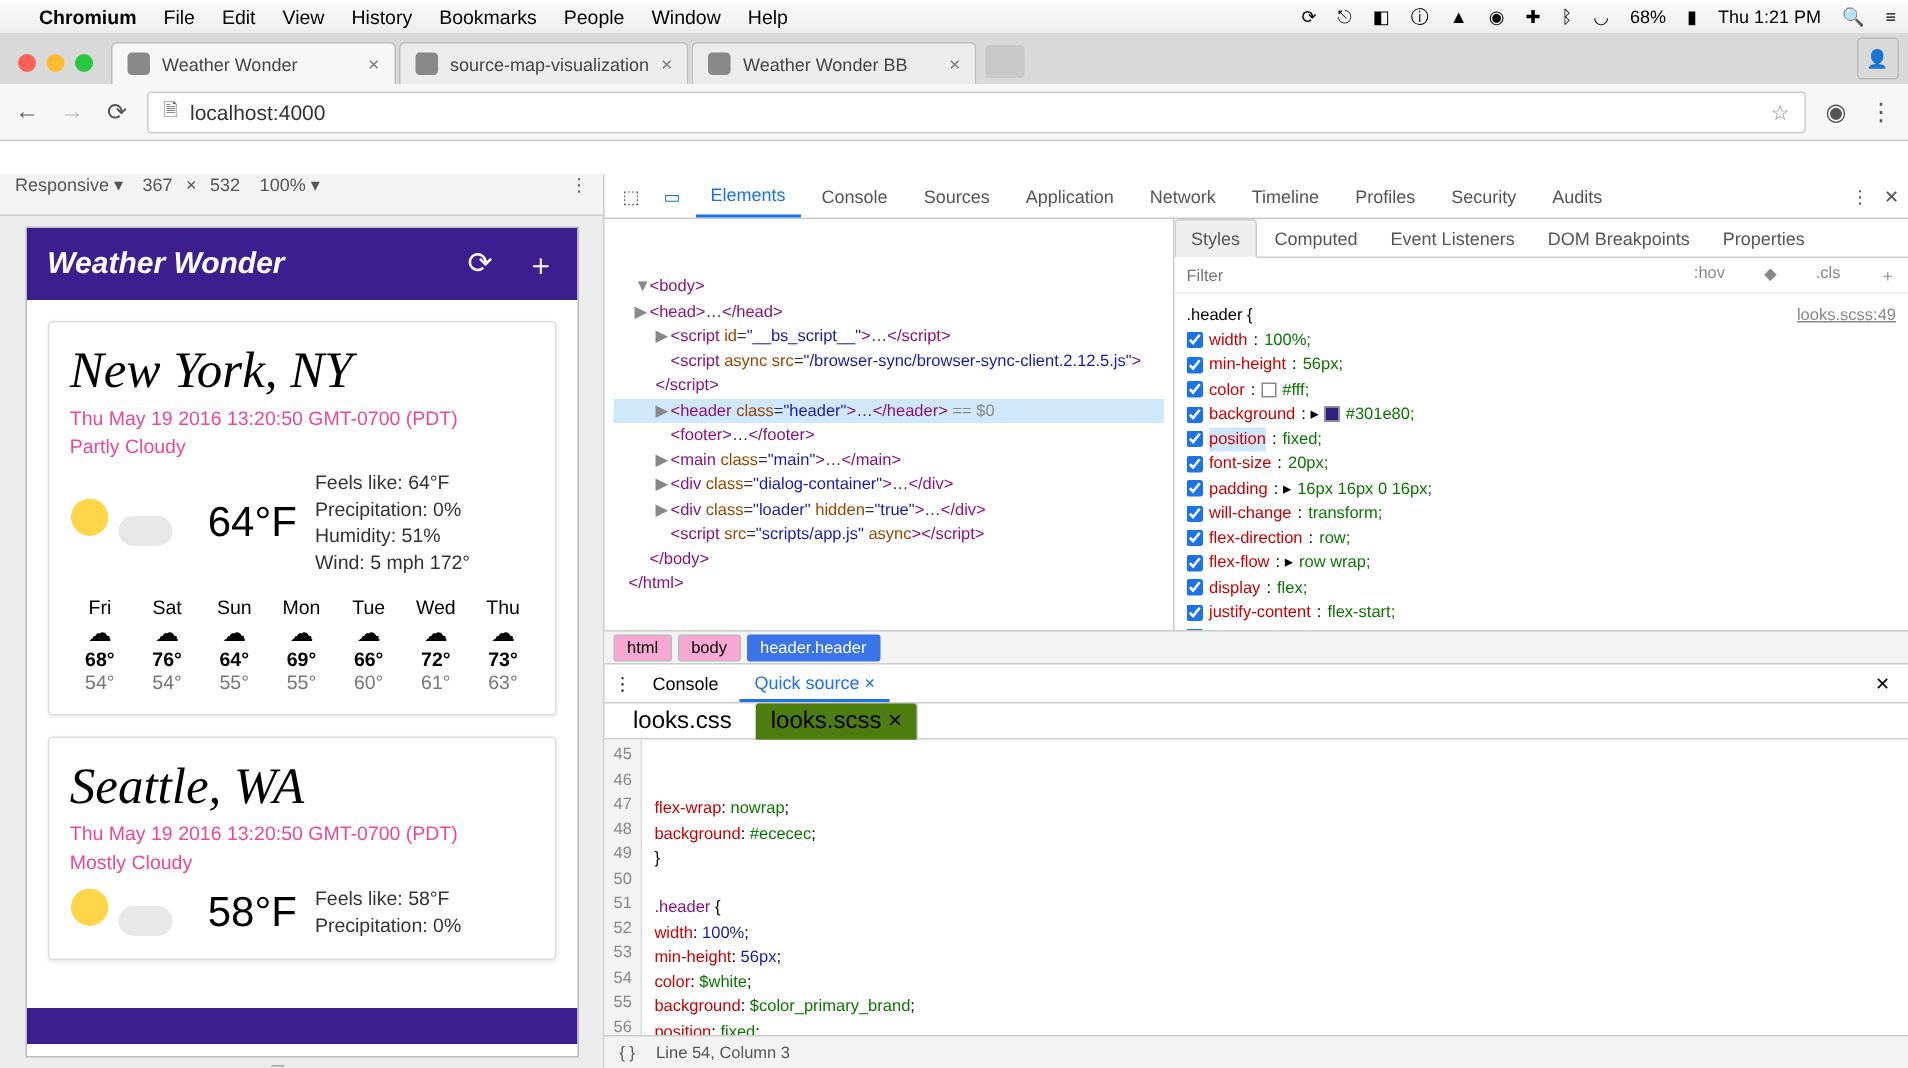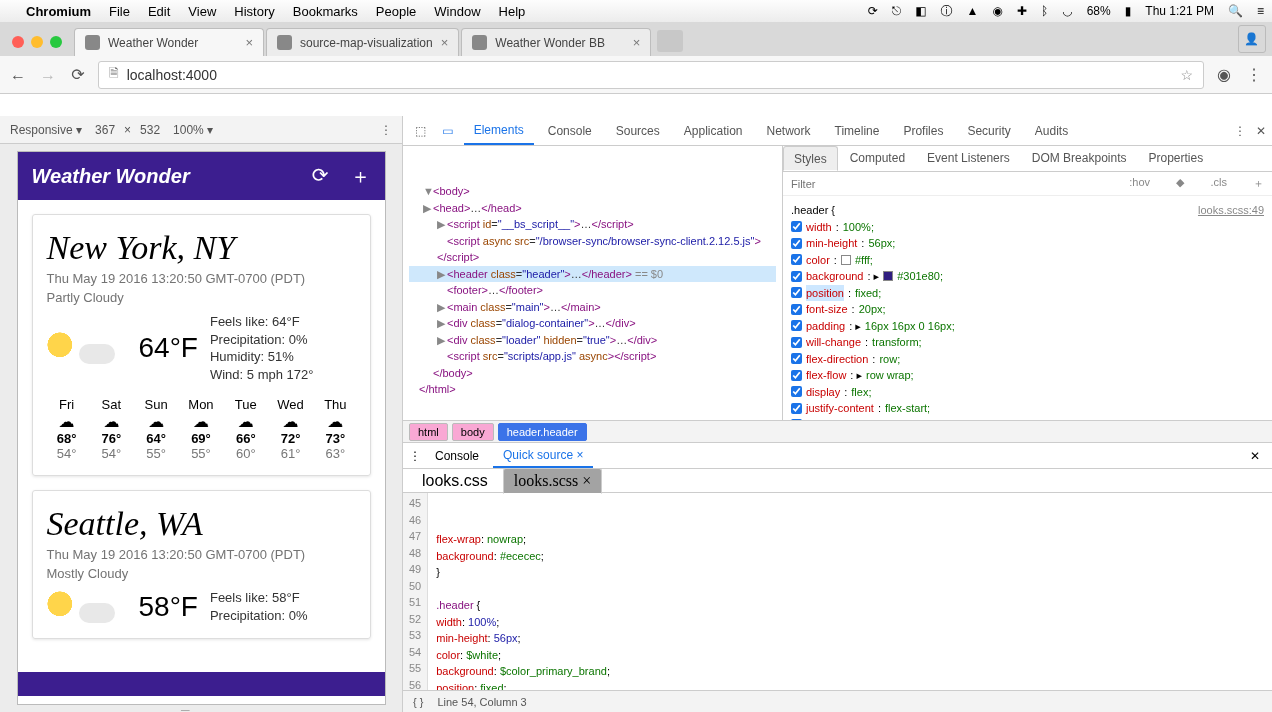--- a/index.html
+++ b/index.html
@@ -28,32 +28,32 @@
 .addrbar .navbtn{ width:20px;text-align:center;color:#555;font-size:16px;}
 .omni{ flex:1; height:28px; border:1px solid #ccc; border-radius:3px; background:#fff; display:flex; align-items:center; padding:0 10px; font-size:14px; color:#333;}
 .omni .lock{color:#6b6b6b;margin-right:8px;font-size:12px;}
 .omni .star{margin-left:auto;color:#888;}
 
 
 .content{ position:absolute; top:94px; left:0; right:0; bottom:0; display:flex; }
 
 
 .devcol{ width:402px; background:#e6e6e6; display:flex; flex-direction:column; }
-.devbar{ height:28px; background:#f3f3f3; border-bottom:1px solid #ccc; display:flex; align-items:center; gap:8px; padding:0 10px; font-size:12px; color:#555;}
+.devbar{ height:28px; background:#f3f3f3; border-bottom:1px solid #ccc; display:flex; align-items:flex-start; gap:8px; padding:0 10px; font-size:12px; color:#555;}
 .devbar select,.devbar .dim{ border:none; background:transparent; font-size:12px;}
 .devbar .dim{ display:flex; gap:4px; align-items:center;}
 .devbar .dimval{min-width:30px;text-align:center;}
 .devbar .kebab{margin-left:auto;}
 .viewport{ flex:1; background:#ececec; display:flex; justify-content:center; padding:8px; overflow:hidden; position:relative;}
 .phone{ width:367px; background:#fff; box-shadow:0 0 0 1px #bbb; position:relative; overflow:hidden;}
 .app-header{ background:#3c1e8f; color:#fff; height:48px; display:flex; align-items:center; padding:0 14px; font-style:italic; font-weight:600; font-size:20px;}
 .app-header .icons{ margin-left:auto; display:flex; gap:22px; font-style:normal; font-size:20px; font-weight:400;}
 .card{ margin:14px; border:1px solid #ddd; border-radius:3px; padding:14px; box-shadow:0 1px 3px rgba(0,0,0,.1);}
 .city{ font-size:34px; font-weight:400; font-family:Georgia,serif;font-style:italic;}
-.sub{ font-size:13px; color:#737373; margin-top:4px;}
+.sub{ font-size:13px; color:#ec4899; margin-top:4px;}
 .now{ display:flex; align-items:center; gap:12px; margin-top:8px;}
 .temp{ font-size:28px; font-weight:300;}
 .meta{ font-size:13px; color:#333; line-height:1.35;}
 .days{ display:flex; justify-content:space-between; margin-top:14px; text-align:center; font-size:13px;}
 .days .d{ width:13%;}
 .days .hi{font-weight:600;}
 .days .lo{color:#777;}
 .footerbar{ position:absolute; bottom:8px; left:0; right:0; height:24px; background:#3c1e8f;}
 .dragger{ position:absolute; bottom:0; left:50%; transform:translateX(-50%); width:40px; height:8px; color:#999;}
 
@@ -69,21 +69,21 @@
 .elements{ width:380px; border-right:1px solid #ccc; font-family:Menlo,monospace; font-size:11px; padding:4px 6px; line-height:1.5; overflow:hidden; color:#303030;}
 .elements .tag{color:#881280;}
 .elements .attr{color:#994500;}
 .elements .val{color:#1a1aa6;}
 .elements .sel{ background:#cfe8fc;}
 .elements .dim-txt{color:#888;}
 .indent1{padding-left:14px;} .indent2{padding-left:28px;}
 .tri{color:#888; display:inline-block; width:10px;}
 
 .styles{ flex:1; display:flex; flex-direction:column;}
-.styles-tabs{ height:26px; border-bottom:1px solid #ccc; display:flex; gap:2px; font-size:12px;}
+.styles-tabs{ height:26px; border-bottom:1px solid #ccc; display:flex; align-items:center; gap:2px; font-size:12px;}
 .styles-tabs span{ padding:5px 10px; color:#555;}
 .styles-tabs span.active{ background:#eee; border:1px solid #ccc; border-bottom-color:#fff; border-radius:3px 3px 0 0;}
 .filterbar{ height:24px; border-bottom:1px solid #eee; display:flex; align-items:center; padding:0 8px; gap:10px; font-size:11px; color:#888;}
 .filterbar input{ border:none; flex:1; font-size:11px; outline:none;}
 .filterbar .acts{ margin-left:auto; display:flex; gap:26px;}
 .rules{ flex:1; font-family:Menlo,monospace; font-size:11px; padding:6px 8px; line-height:1.5; overflow:hidden;}
 .rules .src{ float:right; color:#888; text-decoration:underline;}
 .rules .prop{ display:flex; align-items:center; gap:4px;}
 .rules .cb{ width:11px;height:11px; accent-color:#1a73e8;}
 .rules .name{color:#c80000;}
@@ -96,21 +96,21 @@
 .crumb{ padding:2px 8px; border:1px solid #bbb; background:#f9a8d4; border-radius:2px;}
 .crumb.active{ background:#3b73e8; color:#fff; border-color:#3b73e8;}
 
 .drawer{ height:270px; border-top:1px solid #ccc; display:flex; flex-direction:column;}
 .drawer-tabs{ height:26px; display:flex; align-items:center; border-bottom:1px solid #ccc; padding:0 6px; gap:4px; font-size:12px;}
 .drawer-tabs .t{ padding:4px 10px;}
 .drawer-tabs .t.active{ border-bottom:2px solid #1a73e8; color:#1a73e8;}
 .drawer-tabs .close{ margin-left:auto; padding:0 6px;}
 .filetabs{ height:24px; display:flex; align-items:center; border-bottom:1px solid #ccc; padding:0 8px; gap:4px; font-size:16px;}
 .filetab{ padding:3px 10px; border:1px solid transparent;}
-.filetab.active{ border:1px solid #ccc; border-bottom-color:#fff; background:#a3a3a3; border-radius:3px 3px 0 0;font-family:Liberation Serif, serif;}
+.filetab.active{ border:1px solid #ccc; border-bottom-color:#fff; background:#4d7c0f; border-radius:3px 3px 0 0;}
 .editor{ flex:1; display:flex; font-family:Menlo,monospace; font-size:11px; overflow:hidden;}
 .gutter{ background:#f3f3f3; color:#888; text-align:right; padding:2px 6px; line-height:1.5; border-right:1px solid #ddd;}
 .code{ padding:2px 8px; line-height:1.5;margin-top:36px;}
 .code .p{color:#c80000;} .code .v{color:#0b7500;} .code .s{color:#881280;} .code .n{color:#1a1aa6;}
 .status{ height:22px; border-top:1px solid #ccc; background:#f3f3f3; display:flex; align-items:center; padding:0 10px; font-size:11px; color:#555; gap:14px;}
 .sun-icon{ width:32px;height:32px; background:radial-gradient(circle at 40% 40%, #ffd54a 45%, transparent 46%); position:relative; display:inline-block;}
 .cloud{ display:inline-block; width:36px;height:20px; background:#e8e8e8; border-radius:12px; position:relative; top:6px; left:-12px;}
 </style>
 </head>
 <body>

